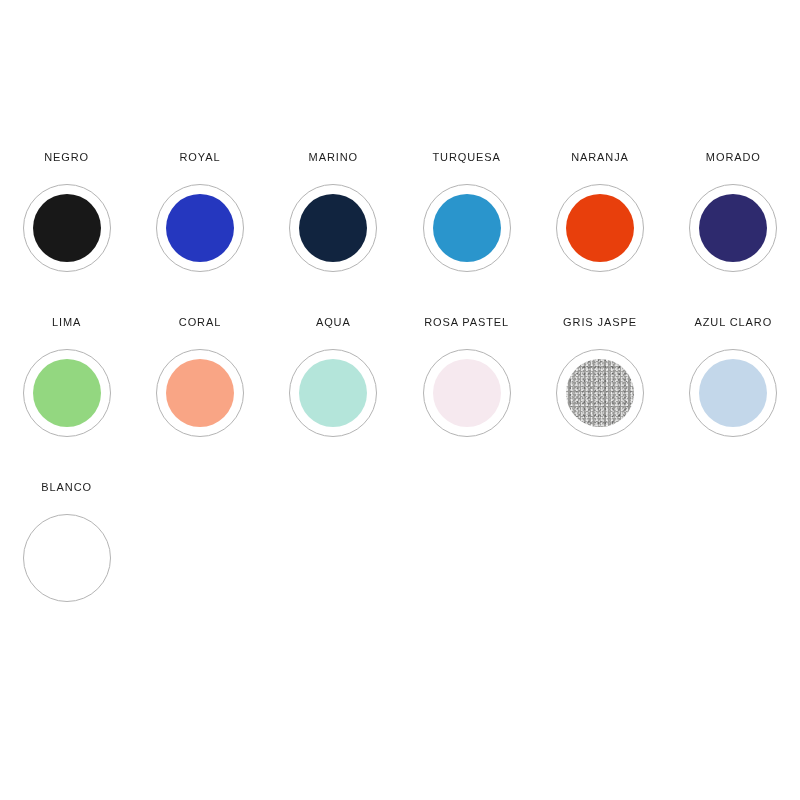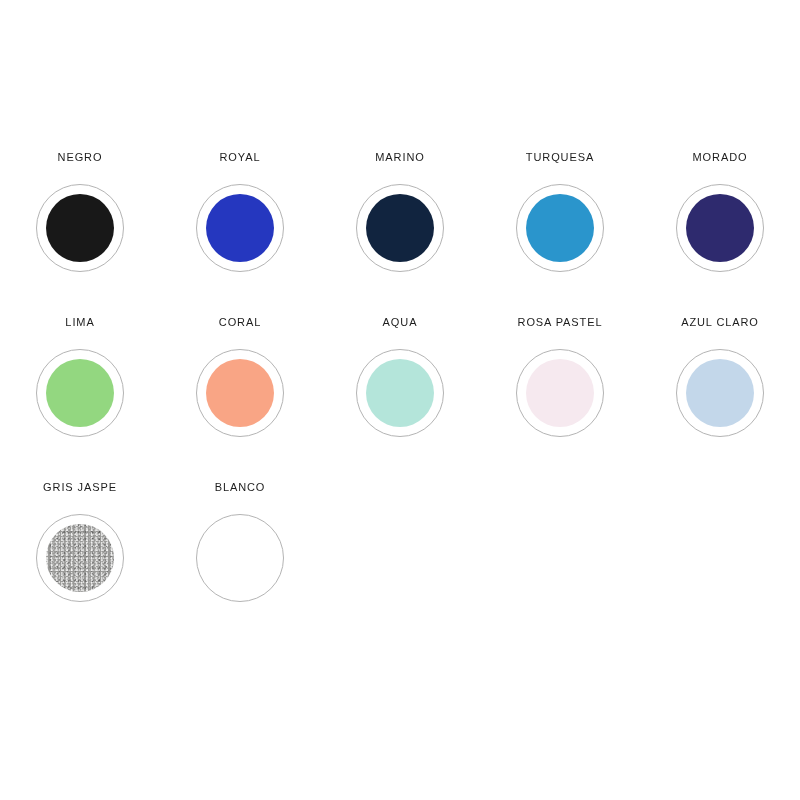--- a/index.html
+++ b/index.html
@@ -19,21 +19,21 @@
     width: 800px;
     height: 800px;
   }
 
   .swatch-grid {
     position: absolute;
     left: 0;
     top: 152px;
     width: 800px;
     display: grid;
-    grid-template-columns: repeat(5, 1fr);
+    grid-template-columns: repeat(6, 1fr);
     grid-template-rows: repeat(3, 165px);
   }
 
   .swatch-cell {
     display: flex;
     flex-direction: column;
     align-items: center;
     justify-content: flex-start;
   }
 
@@ -112,20 +112,26 @@
           <div class="swatch-fill" style="background-color: rgb(17, 36, 63);"></div>
         </div>
       </div>
       <div class="swatch-cell">
         <div class="swatch-label">TURQUESA</div>
         <div class="swatch-ring" style="border-color: rgb(180, 180, 180);">
           <div class="swatch-fill" style="background-color: rgb(42, 149, 204);"></div>
         </div>
       </div>
       <div class="swatch-cell">
+        <div class="swatch-label">NARANJA</div>
+        <div class="swatch-ring" style="border-color: rgb(180, 180, 180);">
+          <div class="swatch-fill" style="background-color: rgb(232, 63, 12);"></div>
+        </div>
+      </div>
+      <div class="swatch-cell">
         <div class="swatch-label">MORADO</div>
         <div class="swatch-ring" style="border-color: rgb(180, 180, 180);">
           <div class="swatch-fill" style="background-color: rgb(46, 42, 110);"></div>
         </div>
       </div>
       <div class="swatch-cell">
         <div class="swatch-label">LIMA</div>
         <div class="swatch-ring" style="border-color: rgb(180, 180, 180);">
           <div class="swatch-fill" style="background-color: rgb(147, 215, 128);"></div>
         </div>
@@ -142,29 +148,29 @@
           <div class="swatch-fill" style="background-color: rgb(180, 229, 218);"></div>
         </div>
       </div>
       <div class="swatch-cell">
         <div class="swatch-label">ROSA PASTEL</div>
         <div class="swatch-ring" style="border-color: rgb(180, 180, 180);">
           <div class="swatch-fill" style="background-color: rgb(246, 233, 239);"></div>
         </div>
       </div>
       <div class="swatch-cell">
+        <div class="swatch-label">GRIS JASPE</div>
+        <div class="swatch-ring" style="border-color: rgb(180, 180, 180);">
+          <div class="swatch-fill speckled" style="background-color: rgb(154, 154, 152);"></div>
+        </div>
+      </div>
+      <div class="swatch-cell">
         <div class="swatch-label">AZUL CLARO</div>
         <div class="swatch-ring" style="border-color: rgb(180, 180, 180);">
           <div class="swatch-fill" style="background-color: rgb(195, 215, 234);"></div>
-        </div>
-      </div>
-      <div class="swatch-cell">
-        <div class="swatch-label">GRIS JASPE</div>
-        <div class="swatch-ring" style="border-color: rgb(180, 180, 180);">
-          <div class="swatch-fill speckled" style="background-color: rgb(154, 154, 152);"></div>
         </div>
       </div>
       <div class="swatch-cell">
         <div class="swatch-label">BLANCO</div>
         <div class="swatch-ring" style="border-color: rgb(180, 180, 180);">
           <div class="swatch-fill blank" style="background-color: rgb(255, 255, 255);"></div>
         </div>
       </div>
     </div>
 </div>

